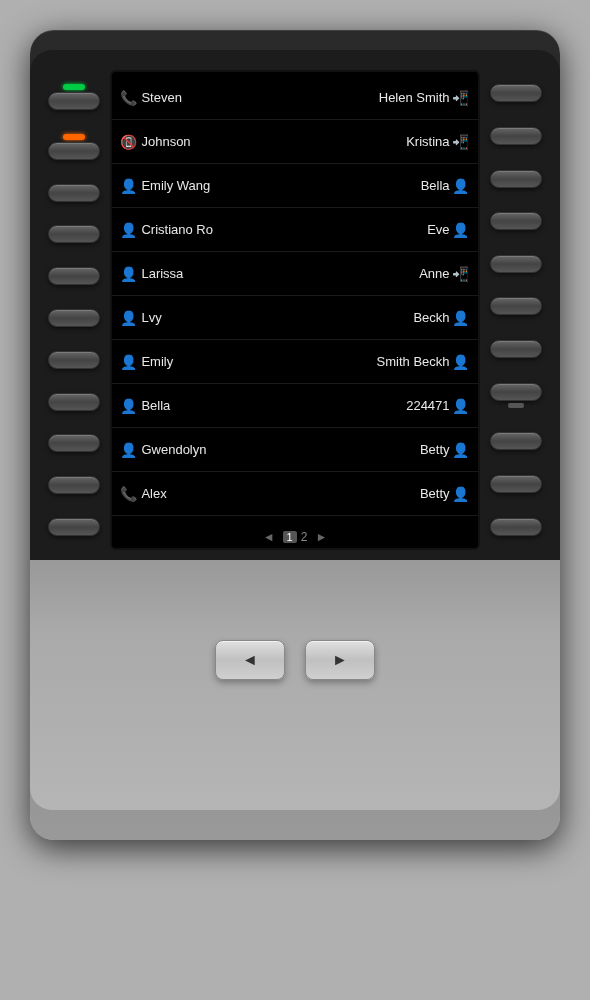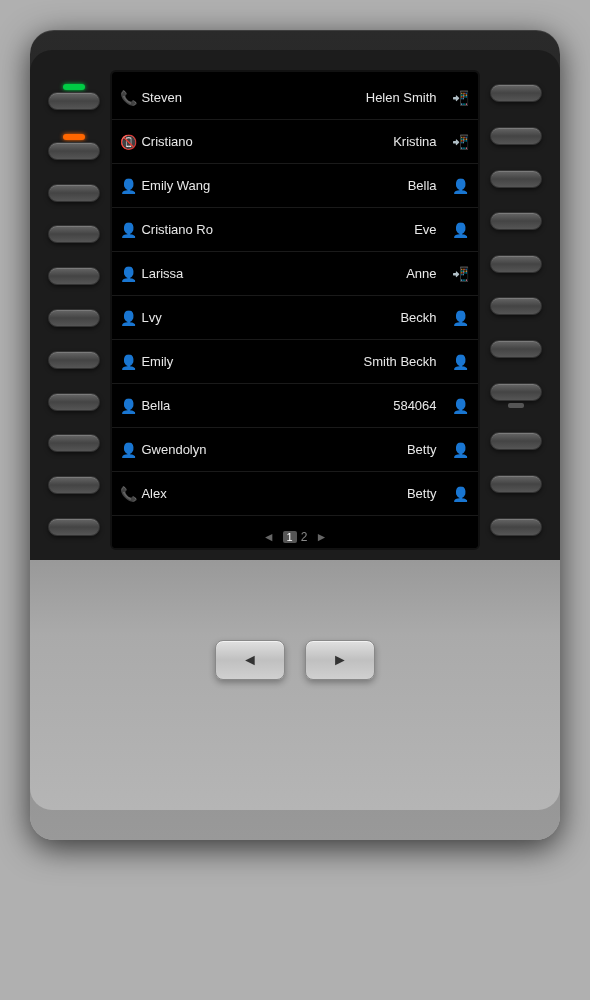--- a/index.html
+++ b/index.html
@@ -113,21 +113,21 @@
       display: flex;
       align-items: center;
       gap: 4px;
     }
 
     .contact-right {
       flex: 1;
       display: flex;
       align-items: center;
       justify-content: flex-end;
-      gap: 16px;
+      gap: 3px;
     }
 
     .contact-name {
       font-size: 13px;
       color: #e8e8e8;
       font-weight: 400;
       text-align: center;
     }
 
     .icon-call-in {
@@ -274,21 +274,21 @@
             </div>
             <div class="contact-right">
               <span class="contact-name">Helen Smith</span>
               <span class="icon-call-in">📲</span>
             </div>
           </div>
 
           <div class="contact-row">
             <div class="contact-left">
               <span class="icon-call-missed">📵</span>
-              <span class="contact-name">Cristiano</span>
+              <span class="contact-name">Johnson</span>
             </div>
             <div class="contact-right">
               <span class="contact-name">Kristina</span>
               <span class="icon-call-in">📲</span>
             </div>
           </div>
 
           <div class="contact-row">
             <div class="contact-left">
               <span class="icon-person-orange">👤</span>
@@ -343,21 +343,21 @@
               <span class="icon-person-orange">👤</span>
             </div>
           </div>
 
           <div class="contact-row">
             <div class="contact-left">
               <span class="icon-person-green">👤</span>
               <span class="contact-name">Bella</span>
             </div>
             <div class="contact-right">
-              <span class="contact-name">584064</span>
+              <span class="contact-name">224471</span>
               <span class="icon-person-green">👤</span>
             </div>
           </div>
 
           <div class="contact-row">
             <div class="contact-left">
               <span class="icon-person-orange">👤</span>
               <span class="contact-name">Gwendolyn</span>
             </div>
             <div class="contact-right">

